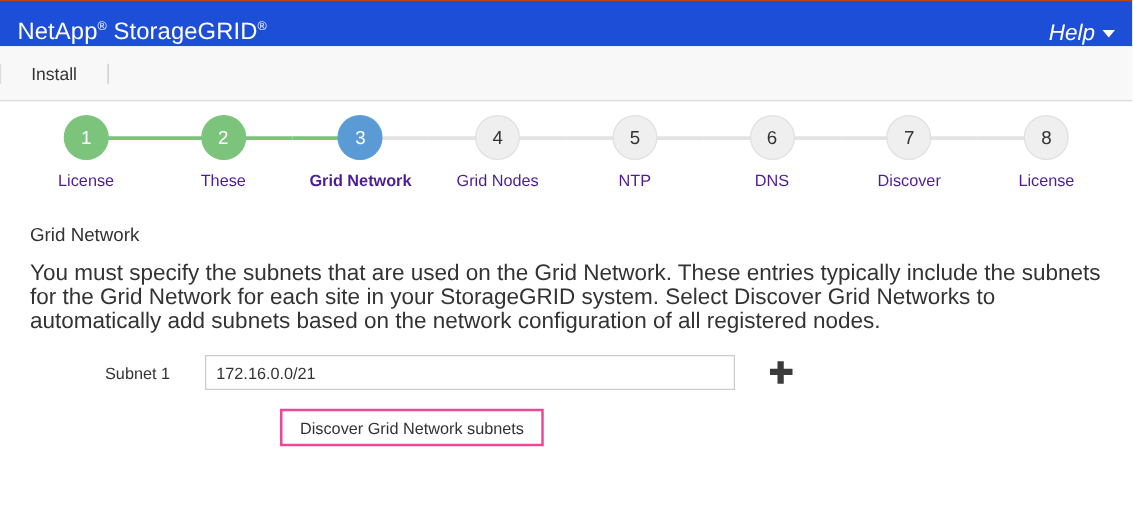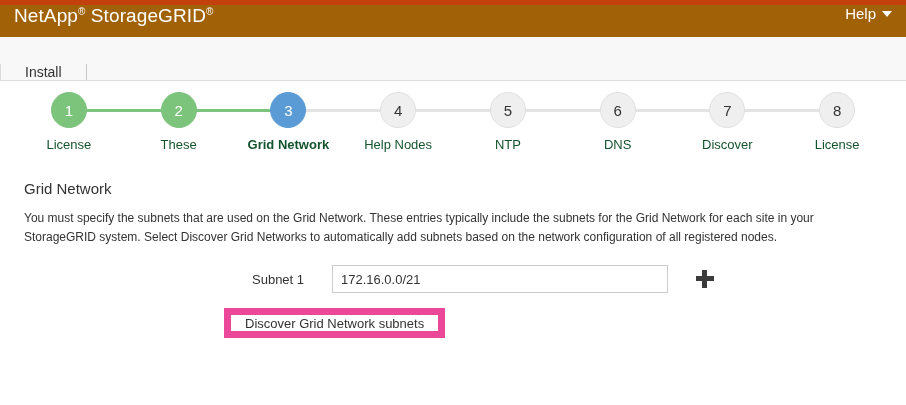--- a/index.html
+++ b/index.html
@@ -14,63 +14,64 @@
     position: relative;
     width: 906px; height: 405px;
     overflow: hidden;
     background: #ffffff;
   }
 
   
   .header {
     position: absolute; left: 0; top: 0;
     width: 906px; height: 37px;
-    background: #a16207;
-    border-top: 5px solid #c2410c;
-    display: flex;
-    align-items: flex-start;
+    background: #1d4ed8;
+    border-top: 1px solid #c2410c;
+    display: flex;
+    align-items: flex-end;
     justify-content: space-between;
   }
   .brand {
     color: #ffffff;
     font-size: 19px;
     letter-spacing: .1px;
     padding-left: 14px;
     white-space: nowrap;
   }
   .brand sup {
     font-size: 10px;
     vertical-align: super;
     line-height: 0;
   }
   .help-menu {
     display: flex;
     align-items: center;
     gap: 6px;
     color: #ffffff;
-    font-size: 15px;
+    font-size: 18px;
     padding-right: 14px;
     cursor: pointer;
+    font-style: italic;
   }
   .caret-down {
     width: 0; height: 0;
     border-left: 5px solid transparent;
     border-right: 5px solid transparent;
     border-top: 6px solid #ffffff;
     display: inline-block;
   }
 
   
   .tabbar {
     position: absolute; left: 0; top: 37px;
     width: 906px; height: 44px;
     background: #f8f8f8;
     border-bottom: 1px solid #dcdcdc;
     display: flex;
-    align-items: flex-end;
+    align-items: center;
   }
   .tab {
     display: flex;
     align-items: center;
     justify-content: center;
     padding: 0 24px;
     font-size: 14px;
     color: #333333;
     background: #f8f8f8;
     border-left: 1px solid #dcdcdc;
@@ -125,60 +126,59 @@
     width: 50%;
     z-index: 1;
     background: #e3e3e3;
   }
   .step .line.left  { left: 0; }
   .step .line.right { right: 0; }
   .step .line.green { background: #7cc47c; }
   .step .caption {
     margin-top: 9px;
     font-size: 13px;
-    color: #14532d;
+    color: #4c1d95;
     white-space: nowrap;
   }
   .step.current .caption { font-weight: bold; }
 
   
   .body {
     position: absolute; left: 0; top: 180px;
     width: 906px;
     padding: 0 24px;
   }
   .section-title {
     font-size: 15px;
     color: #333333;
     margin: 0 0 12px 0;
     font-weight: normal;
   }
   .para {
-    font-size: 12px;
+    font-size: 18px;
     color: #333333;
     line-height: 19px;
     margin: 0 0 14px 0;
     max-width: 862px;
   }
   .note-label { font-weight: bold; }
 
   .form-row {
     display: flex;
     align-items: center;
     margin-top: 18px;
-    justify-content: center;
   }
   .field-label {
     width: 140px;
     padding-left: 60px;
     font-size: 13px;
     color: #333333;
   }
   .text-input {
-    width: 336px;
+    width: 424px;
     height: 28px;
     padding: 3px 8px;
     font-size: 13px;
     color: #333333;
     font-family: "Liberation Sans", sans-serif;
     border: 1px solid #cccccc;
     background: #ffffff;
     border-radius: 0;
     outline: none;
   }
@@ -204,21 +204,21 @@
     margin-top: 15px;
     padding-left: 200px;
   }
   .discover-btn {
     min-width: 196px;
     height: 30px;
     padding: 0 14px;
     font-size: 13px;
     color: #333333;
     background: #ffffff;
-    border: 7px solid #ec4899;
+    border: 2px solid #ec4899;
     font-family: "Liberation Sans", sans-serif;
     cursor: pointer;
     border-radius: 0;
   }
 </style>
 </head>
 <body>
 
 <div id="app">
 
@@ -253,21 +253,21 @@
       <div class="line left green"></div>
       <div class="line right"></div>
       <div class="bubble">3</div>
       <div class="caption">Grid Network</div>
     </div>
 
     <div class="step">
       <div class="line left"></div>
       <div class="line right"></div>
       <div class="bubble">4</div>
-      <div class="caption">Help Nodes</div>
+      <div class="caption">Grid Nodes</div>
     </div>
 
     <div class="step">
       <div class="line left"></div>
       <div class="line right"></div>
       <div class="bubble">5</div>
       <div class="caption">NTP</div>
     </div>
 
     <div class="step">

